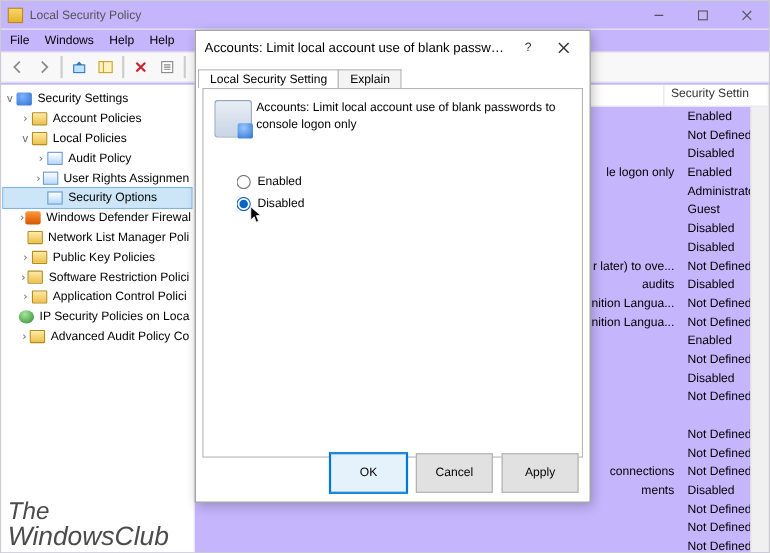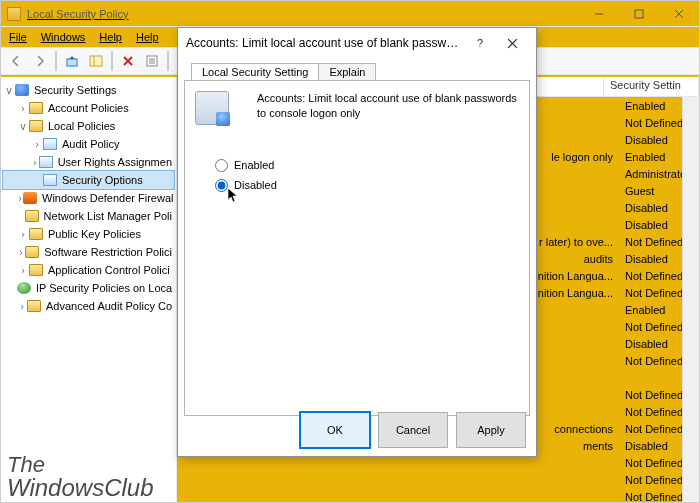--- a/index.html
+++ b/index.html
@@ -1,17 +1,17 @@
 <!DOCTYPE html>
 <html><head>
 <meta charset="utf-8">
 <style>
   * { box-sizing: border-box; font-family: "Segoe UI", Tahoma, sans-serif; }
   body { margin: 0; background: #fff; width: 700px; height: 503px; overflow: hidden; position: relative; font-size: 11px; color: #000; }
-  .outer { border: 1px solid #ccc; width: 700px; height: 503px; position: relative; background: #eab308; text-decoration: underline; }
+  .outer { border: 1px solid #ccc; width: 700px; height: 503px; position: relative; background: #c4b5fd; }
 
   
   .titlebar { height: 26px; display: flex; align-items: center; padding: 0 0 0 6px; color: #555; border-bottom: 1px solid #eee; }
   .titlebar .ticon { width: 14px; height: 14px; background: linear-gradient(#f9d56a,#e7b22b); border: 1px solid #b58b1a; margin-right: 6px; }
   .titlebar .wctrls { margin-left: auto; display: flex; }
   .wbtn { width: 40px; height: 26px; display:flex; align-items:center; justify-content:center; color:#555; }
   .wbtn svg { width:10px; height:10px; }
   .menubar { height: 20px; display: flex; align-items: center; gap: 14px; padding: 0 8px; }
   .menubar span { color: #000; }
   .toolbar { height: 28px; display:flex; align-items:center; gap:2px; padding: 0 4px; border-top:1px solid #e5e5e5; border-bottom:1px solid #e5e5e5; background:#f8f8f8; }
@@ -41,25 +41,25 @@
   .row { display:flex; height:17px; align-items:center; }
   .row .c1 { flex:1; white-space:nowrap; overflow:hidden; text-overflow:ellipsis; padding:0 6px; color:#000; }
   .row .c2 { width:80px; padding:0 6px; color:#000; white-space:nowrap; overflow:hidden; text-overflow:ellipsis; }
   .rows::after { content:""; position:absolute; right:0; top:0; bottom:0; width:16px; background:#f0f0f0; border-left:1px solid #ddd; }
 
   
   .dialog { position:absolute; left:176px; top:26px; width:360px; height:430px; background:#fff; border:1px solid #8e8e8e; box-shadow: 2px 3px 10px rgba(0,0,0,.25); }
   .dtitle { height:30px; display:flex; align-items:center; padding:0 8px; }
   .dtitle .txt { flex:1; white-space:nowrap; overflow:hidden; text-overflow:ellipsis; font-size:12px;}
   .dtitle .dbtn { width:32px; height:24px; display:flex; align-items:center; justify-content:center; color:#333;}
-  .tabsrow { display:flex; padding:0 13px; height:22px; align-items:flex-end; }
+  .tabsrow { display:flex; padding:0 2px; height:22px; align-items:flex-end; }
   .tab { border:1px solid #b5b5b5; border-bottom:none; padding:2px 10px; background:#fff; font-size:11px; margin-right:-1px; }
   .tab.inactive { background:#f4f4f4; }
   .tabbody { position:absolute; left:6px; right:6px; top:52px; bottom:40px; border:1px solid #b5b5b5; background:#fff; padding:10px; }
-  .policytop { display:flex; gap:28px; align-items:flex-start; }
+  .policytop { display:flex; gap:4px; align-items:flex-start; }
   .policytop .picon { width:34px; height:34px; background:linear-gradient(#e9eef4,#c7d5e6); border:1px solid #93a7c0; border-radius:3px; flex:0 0 auto; position:relative;}
   .policytop .picon::after{content:""; position:absolute; right:-2px; bottom:-2px; width:14px; height:14px; background:radial-gradient(circle at 40% 30%, #96c8ff, #2f6fcf); border-radius:2px;}
   .policytop .ptxt { font-size:11px; line-height:1.35; }
   .radios { margin-top:30px; margin-left:20px; }
   .rrow { display:flex; align-items:center; gap:6px; height:20px; font-size:11px;}
   .rrow input { margin:0; accent-color:#0a64c2; }
   .cursor { position:absolute; transform: translate(-2px,-2px); }
   .btns { position:absolute; right:10px; bottom:8px; display:flex; gap:8px; }
   .btn { width:70px; height:36px; border:1px solid #adadad; background:#e1e1e1; font-size:11px; display:flex; align-items:center; justify-content:center;}
   .btn.primary { border:1px solid #0078d7; outline:1px solid #0078d7; background:#e5f1fb; }

